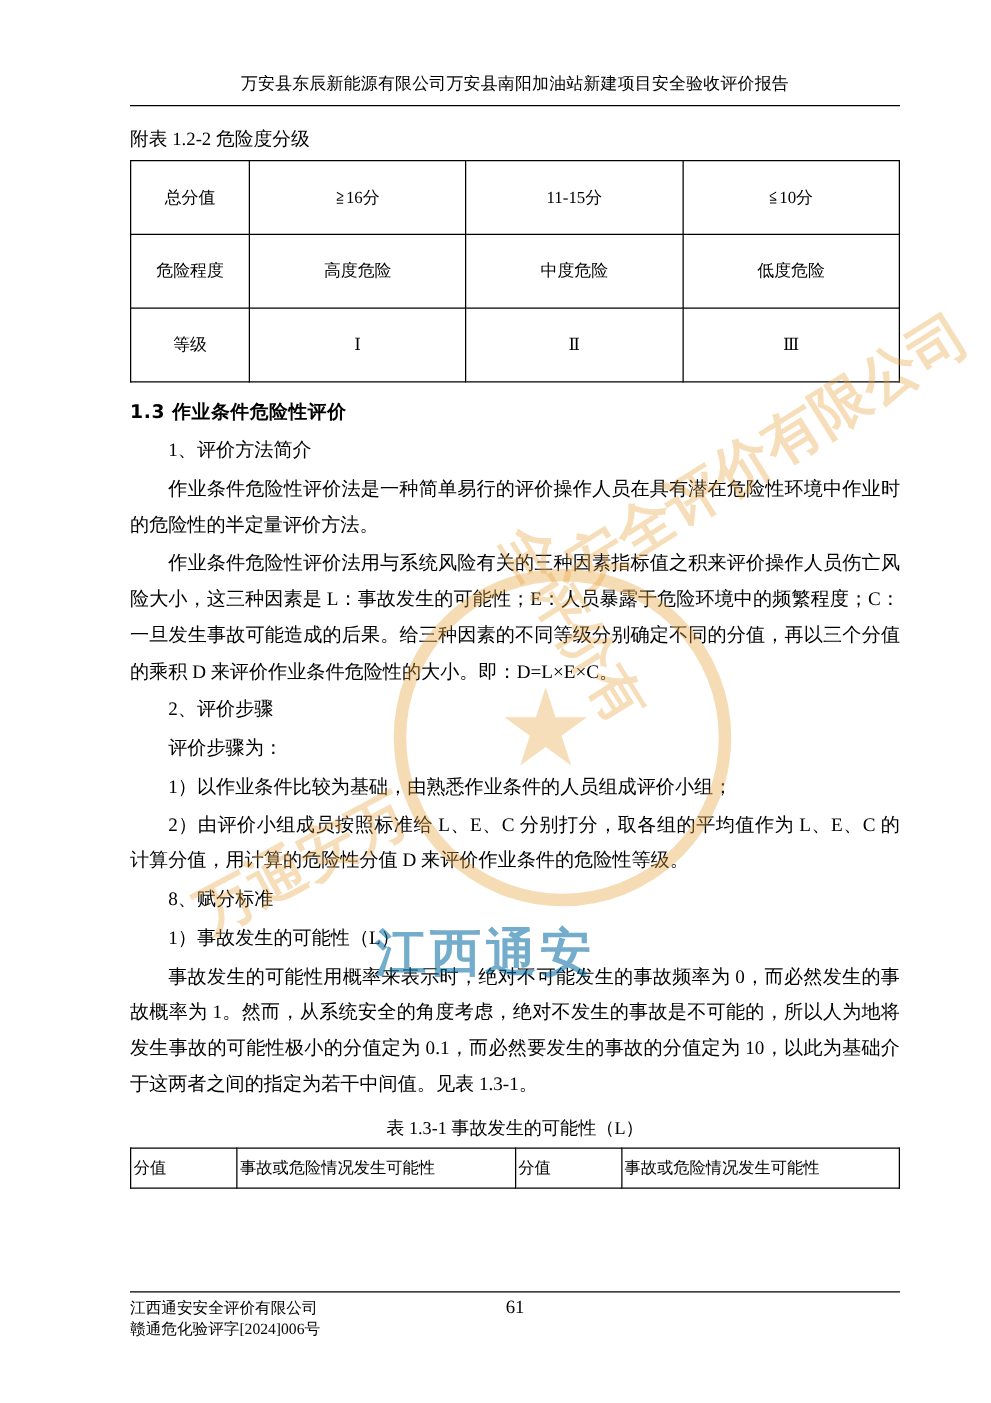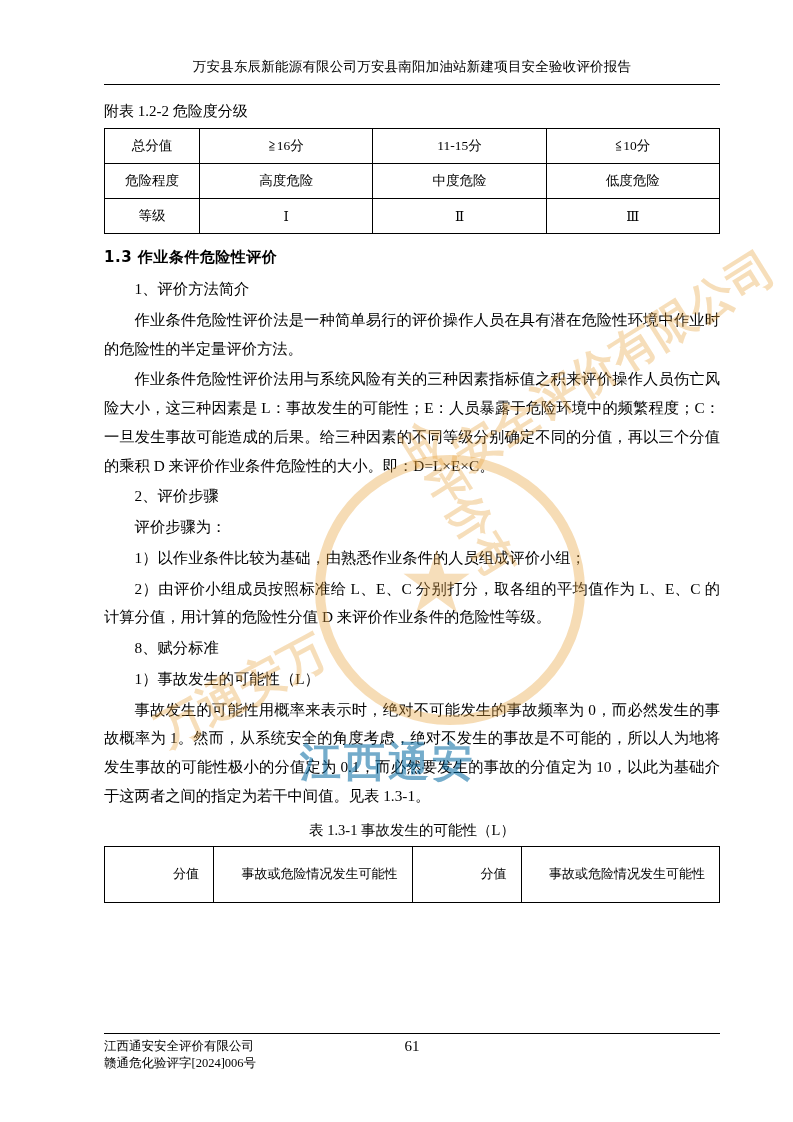--- a/index.html
+++ b/index.html
@@ -87,21 +87,21 @@
   table.grid {
     border-collapse: collapse;
     width: 616px;
     table-layout: fixed;
   }
   table.grid td {
     border: 1px solid #000;
     text-align: center;
     font-size: 13.5px;
     height: 30px;
-    padding: 2px 2px;
+    padding: 14px 2px;
   }
   table.grid td.c0 { width: 90px; }
   .sec-head {
     font-family: "DejaVu Sans", "Liberation Sans", sans-serif;
     font-weight: bold;
     font-size: 15px;
     margin: 14px 0 8px 0;
     letter-spacing: 0.5px;
   }
   p.para {
@@ -117,24 +117,24 @@
     font-size: 14.5px;
     margin: 10px 0 6px 0;
   }
   table.grid2 {
     border-collapse: collapse;
     width: 616px;
     table-layout: fixed;
   }
   table.grid2 td {
     border: 1px solid #000;
-    text-align: right;
+    text-align: left;
     font-size: 13px;
     height: 27px;
-    padding: 14px;
+    padding: 2px;
   }
   table.grid2 td.narrow { width: 80px; }
   
   .watermark {
     position: absolute;
     left: 0;
     top: 0;
     width: 793px;
     height: 1122px;
     pointer-events: none;

